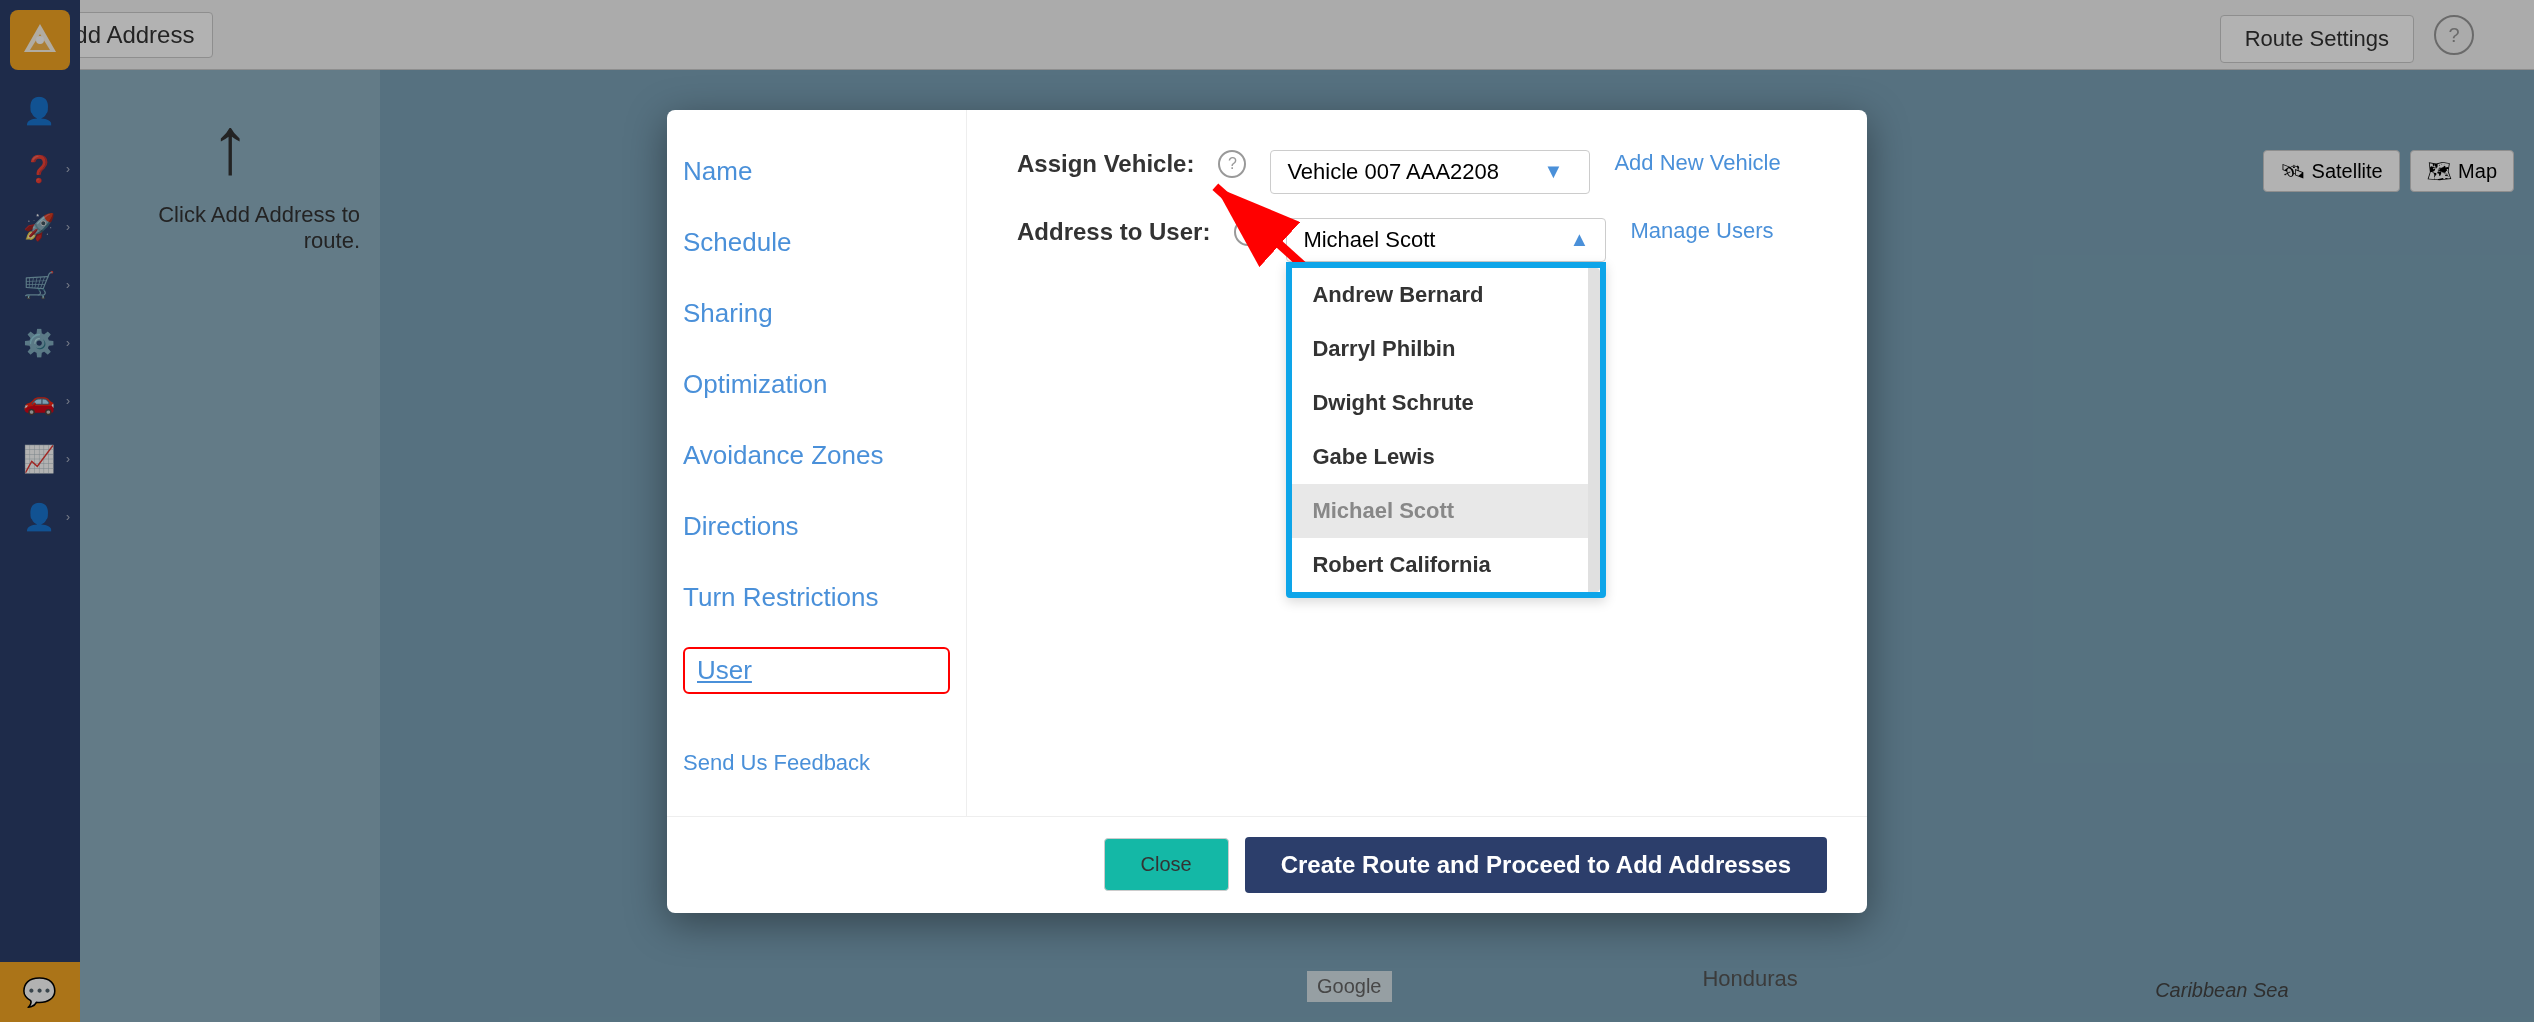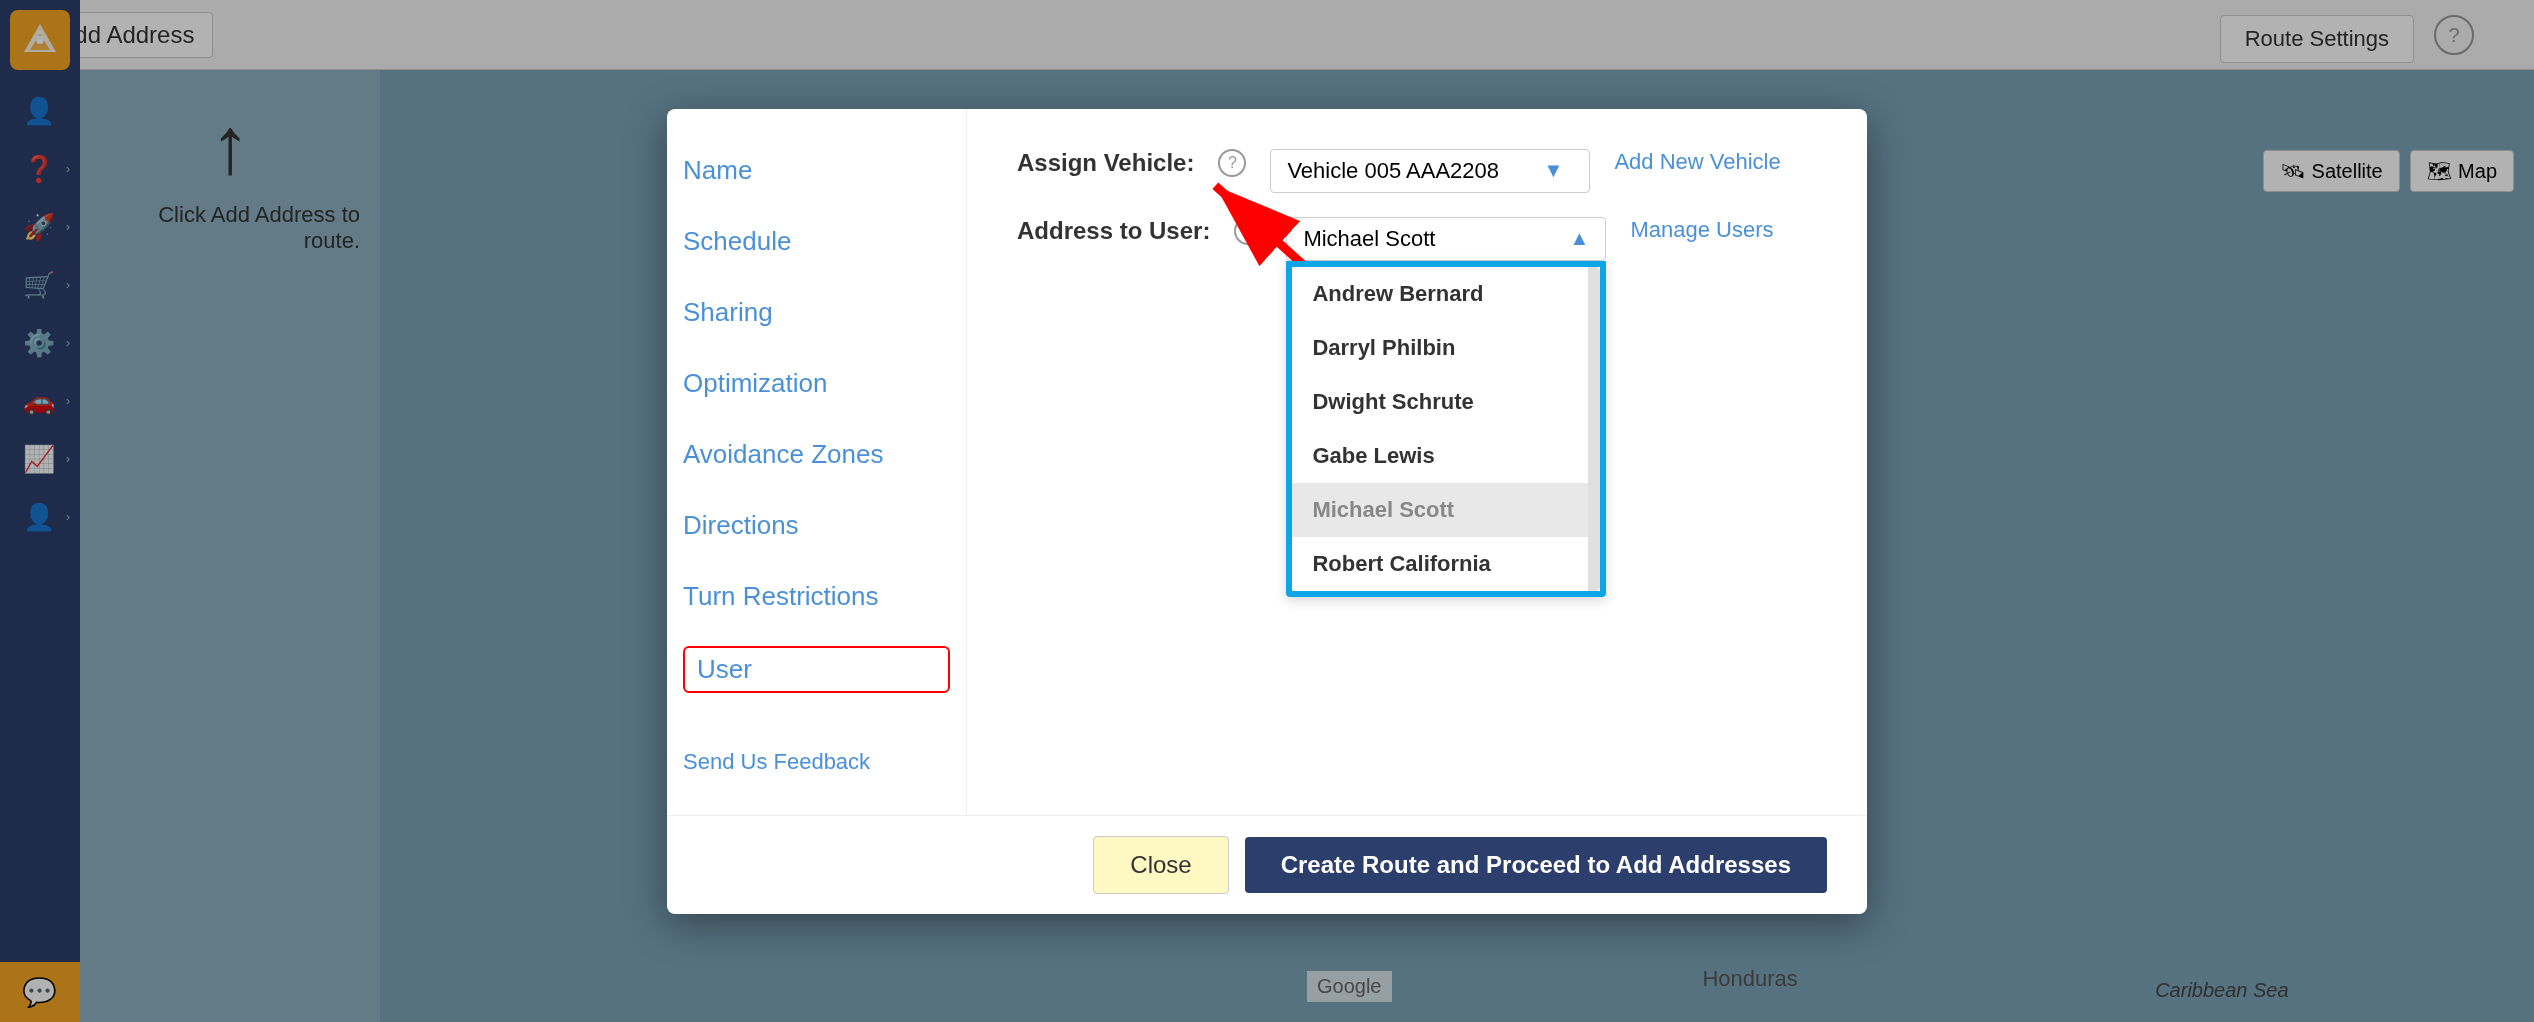--- a/index.html
+++ b/index.html
@@ -205,20 +205,21 @@
       font-size: 26px;
       color: #4a90d9;
       cursor: pointer;
       padding: 6px 0;
     }
     .modal-nav-item.active {
       border: 2px solid red;
       border-radius: 6px;
       padding: 6px 12px;
       color: #4a90d9;
+      text-decoration: underline;
     }
     .modal-nav-feedback {
       margin-top: auto;
       font-size: 22px;
       color: #4a90d9;
       cursor: pointer;
     }
 
     
     .modal-content {
@@ -325,25 +326,25 @@
     
     .modal-footer {
       padding: 20px 40px;
       border-top: 1px solid #eee;
       display: flex;
       justify-content: flex-end;
       gap: 16px;
       align-items: center;
     }
     .btn-close {
-      background: #fef9c3;
+      background: #14b8a6;
       border: 1px solid #ccc;
       border-radius: 4px;
       padding: 14px 36px;
-      font-size: 24px;
+      font-size: 20px;
       cursor: pointer;
       color: #333;
     }
     .btn-create {
       background: #2c3e6b;
       color: white;
       border: none;
       border-radius: 4px;
       padding: 14px 36px;
       font-size: 24px;
@@ -445,21 +446,21 @@
         <div style="flex:1"></div>
         <div class="modal-nav-feedback">Send Us Feedback</div>
       </div>
 
       <div class="modal-content">
 
         <div class="form-row">
           <span class="form-label">Assign Vehicle:</span>
           <div class="form-help">?</div>
           <div class="vehicle-select">
-            <span>Vehicle 005 AAA2208</span>
+            <span>Vehicle 007 AAA2208</span>
             <span class="select-arrow">▼</span>
           </div>
           <a class="add-new-link">Add New Vehicle</a>
         </div>
 
         <div class="form-row">
           <span class="form-label">Address to User:</span>
           <div class="form-help">?</div>
           <div class="user-select-container">
             <div class="user-select-btn">

